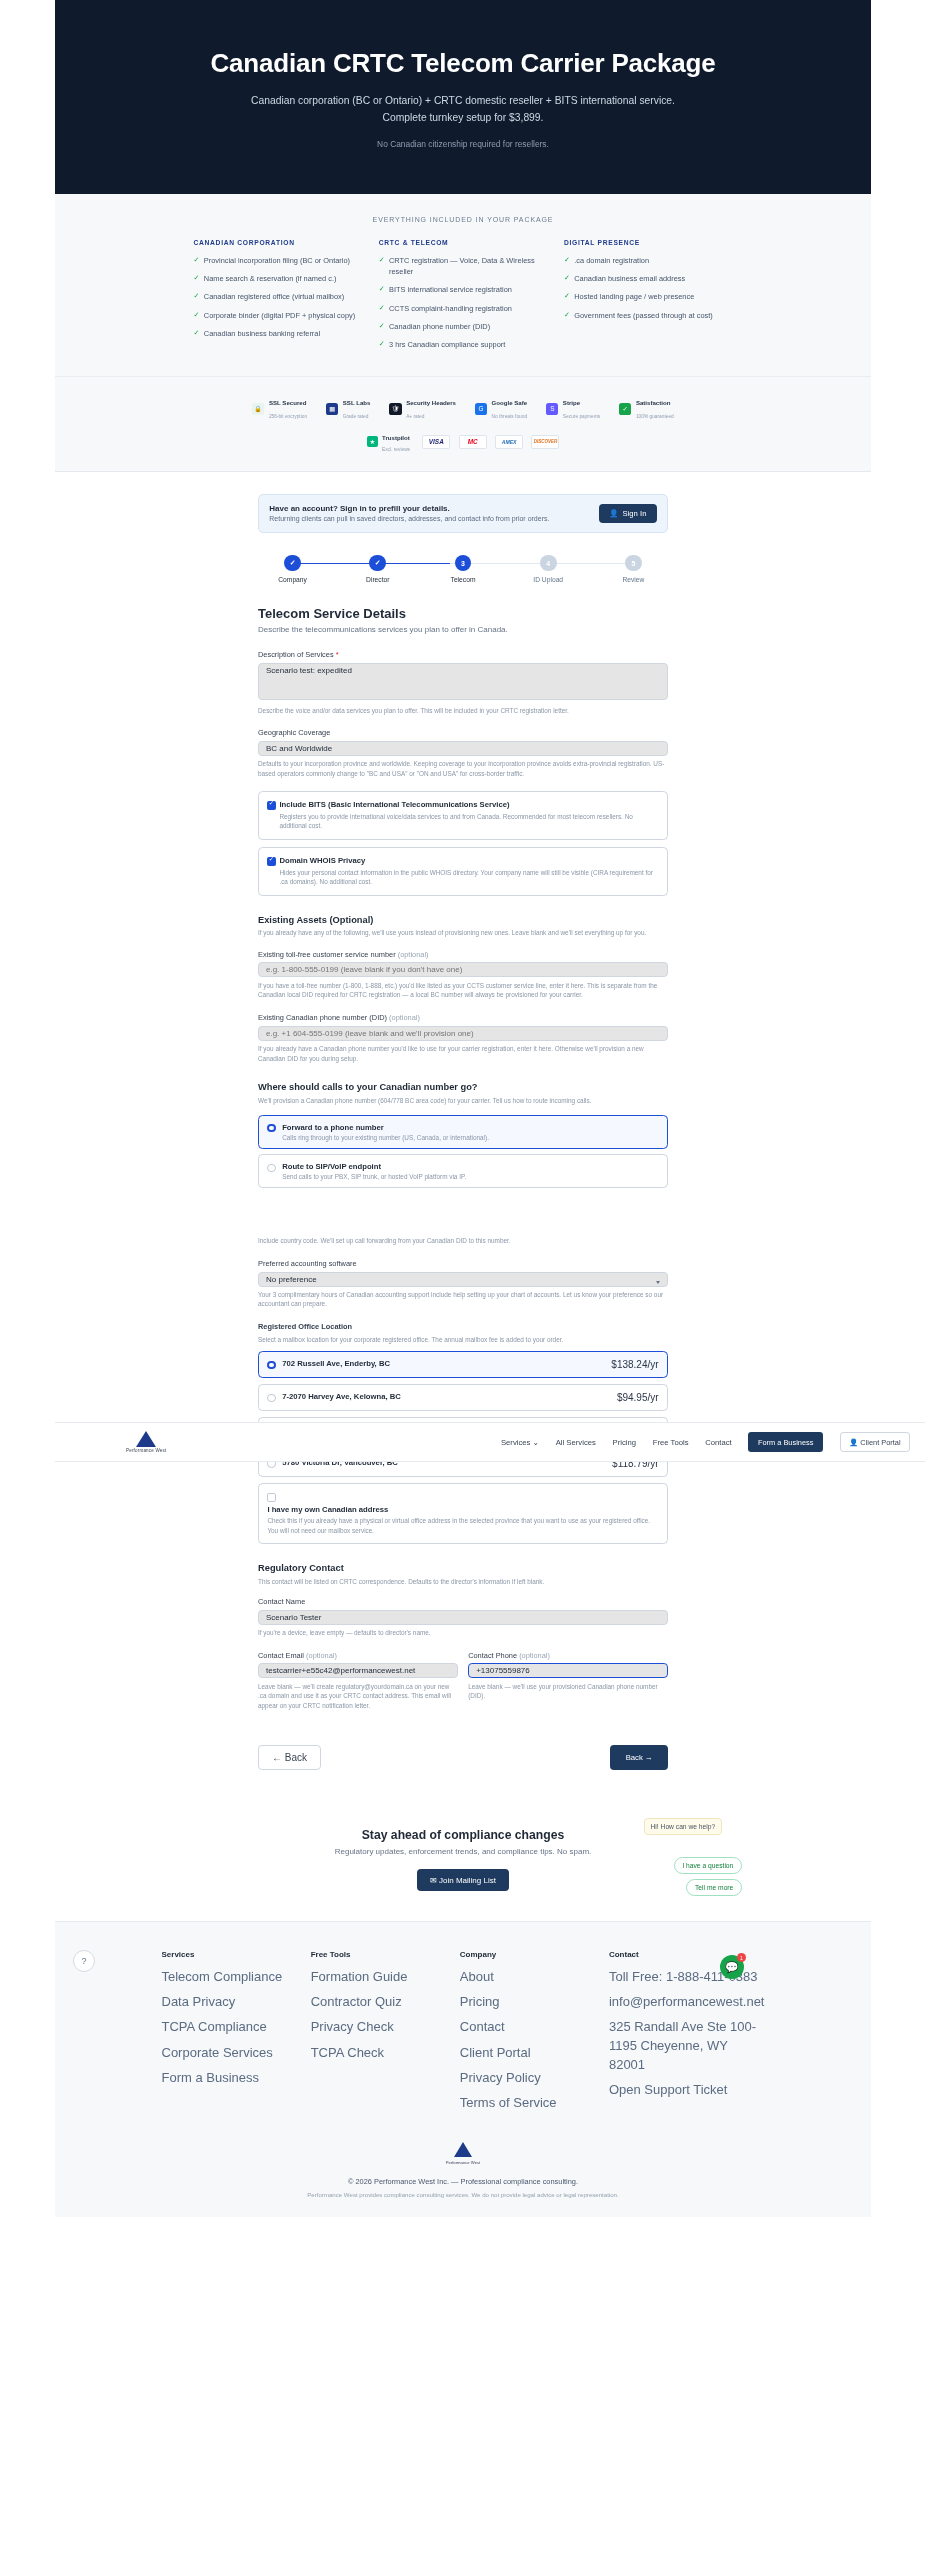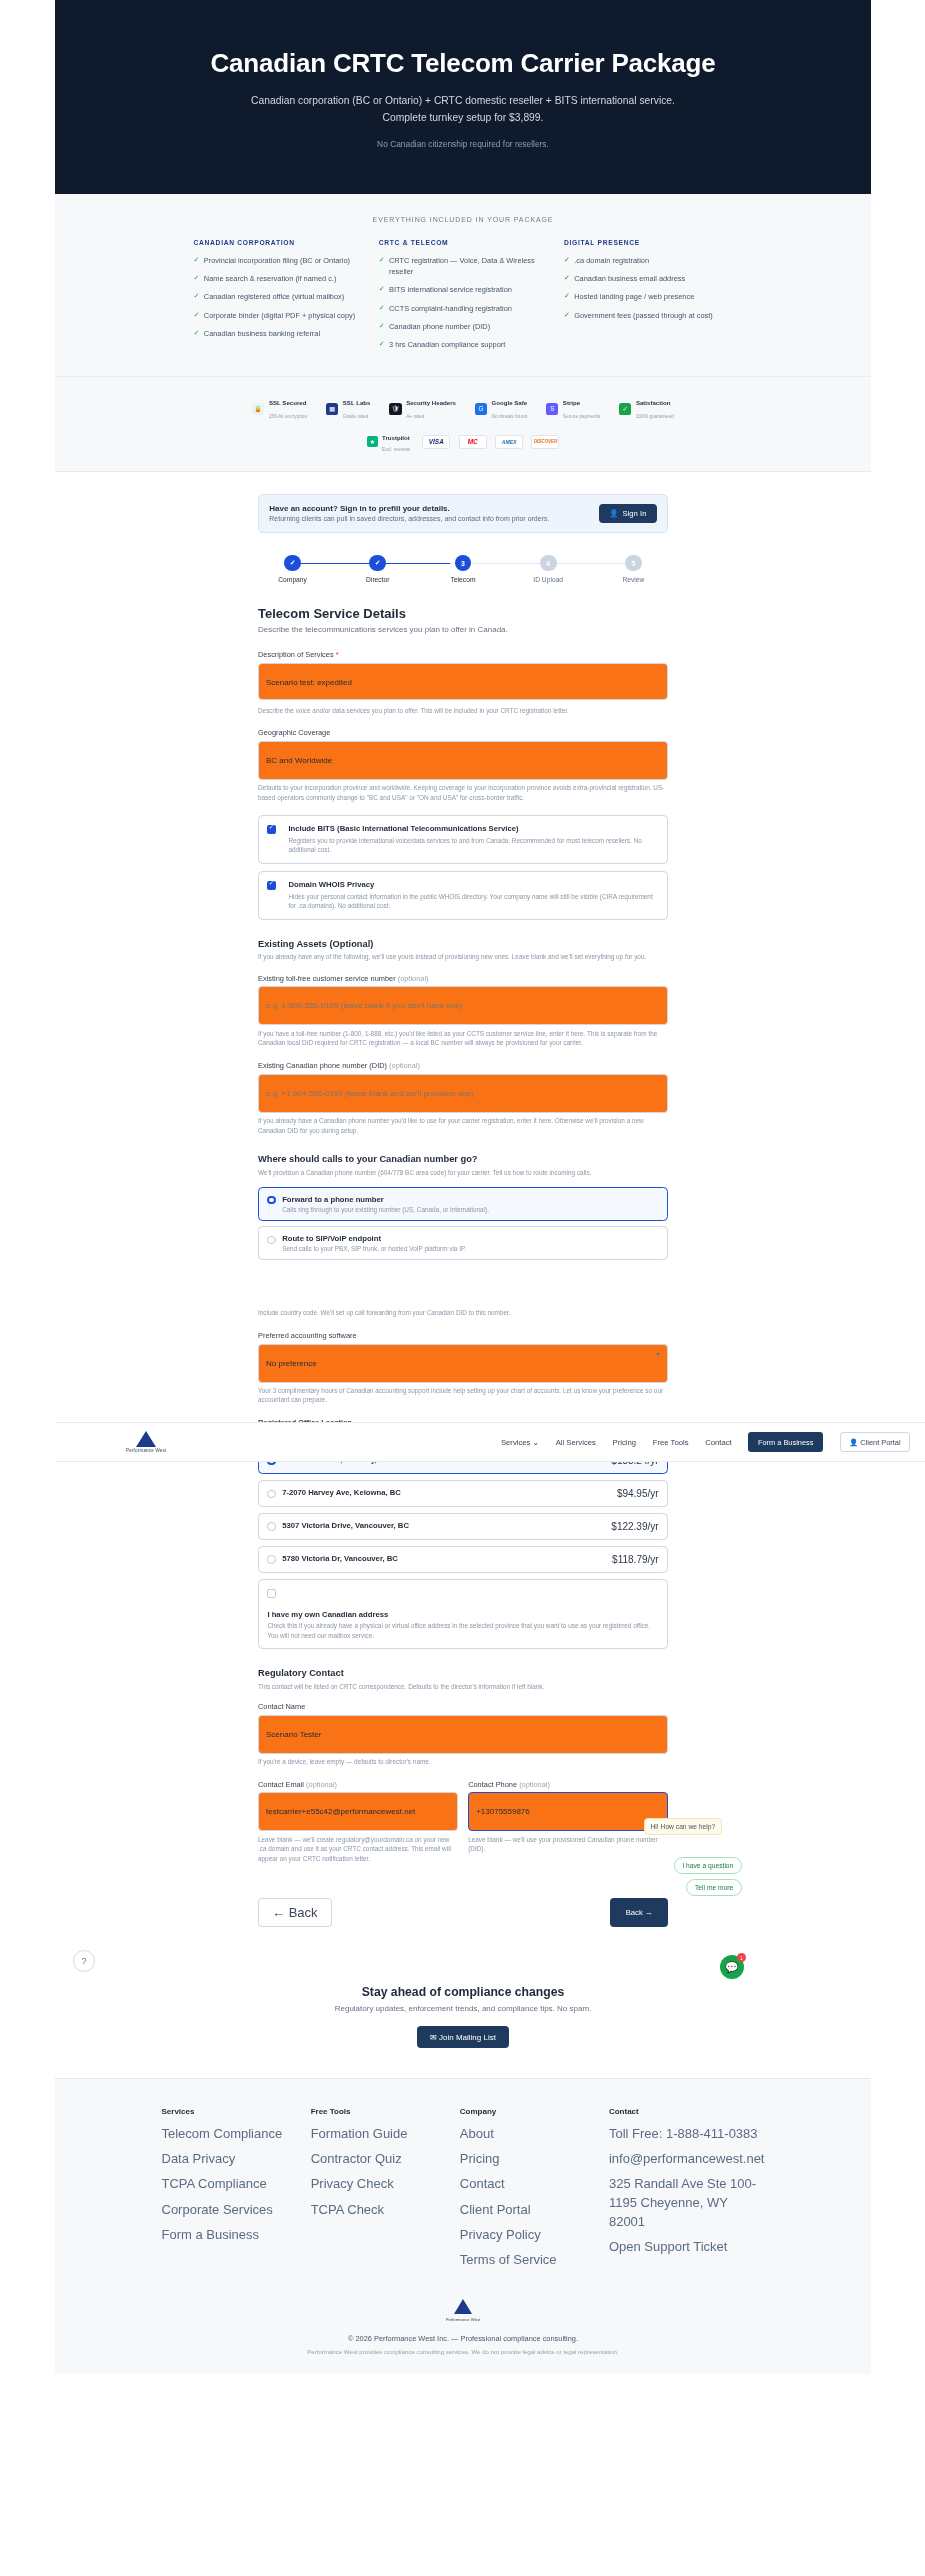--- a/index.html
+++ b/index.html
@@ -112,36 +112,36 @@
 
   h2.sect { font-size:13px; margin:3.9px 0 3.9px; font-weight:bold; }
   p.sectsub { font-size:8px; color:#667386; margin:0 0 16.7px; }
 
   .field { margin-bottom:13px; }
   .label { font-size:7.4px; color:#374151; margin-bottom:3.9px; display:block; }
   .label .req { color:#dc2626; }
   .label .opt { color:#9aa5b4; font-weight:normal; }
   .input, .textarea, .select {
     width:100%; border:0.6px solid #cfd6e0; border-radius:3.9px;
-    padding:14px 7px; font-size:8px; color:#1f2937;
-    font-family:"Liberation Sans", sans-serif; background:#f97316;
+    padding:2px 7px; font-size:8px; color:#1f2937;
+    font-family:"Liberation Sans", sans-serif; background:#e5e5e5;
   }
   .textarea { height:37px; resize:none; }
   .select { appearance:none; background-image:none; }
   .selwrap { position:relative; }
   .selwrap:after {
     content:""; position:absolute; right:7.7px; top:9px;
     border-left:2.6px solid transparent; border-right:2.6px solid transparent;
     border-top:3.2px solid #64748b; pointer-events:none;
   }
   .help { font-size:6.4px; color:#8b97a8; line-height:1.5; margin-top:3.2px; }
 
   .checkbox-card {
     border:0.6px solid #cfd6e0; border-radius:4.5px; padding:7.7px 8.4px;
-    display:flex; gap:12px; margin-bottom:7.7px;
+    display:flex; gap:3px; margin-bottom:7.7px;
   }
   .cb {
     width:9px; height:9px; border-radius:1.9px; background:#1d4ed8;
     flex-shrink:0; margin-top:0.6px; position:relative;
   }
   .cb:after { content:"✓"; color:#fff; font-size:6.4px; position:absolute; left:1.3px; top:-1.3px; }
   .cb.empty { background:#fff; border:0.6px solid #c2cad6; }
   .cb.empty:after { content:""; }
   .cc-title { font-size:7.7px; font-weight:bold; color:#1f2937; }
   .cc-desc { font-size:6.4px; color:#8b97a8; line-height:1.5; margin-top:2.6px; }
@@ -162,21 +162,21 @@
   .rc-desc { font-size:6.4px; color:#8b97a8; margin-top:1.9px; }
   .rc-price { margin-left:auto; font-size:10px; color:#2b3648; font-weight:normal; }
 
   .two { display:flex; gap:10.3px; }
   .two .field { flex:1; }
   .input.focus { border:1px solid #1d4ed8; }
 
   .navrow { display:flex; justify-content:space-between; margin-top:22px; }
   .btn-back {
     background:#fff; border:0.6px solid #cfd6e0; border-radius:3.9px;
-    padding:5.8px 13px; font-size:13px; color:#3b4656; cursor:pointer;
+    padding:5.8px 13px; font-size:10px; color:#3b4656; cursor:pointer;
   }
   .btn-next {
     background:#1e3a5f; border:none; border-radius:3.9px; color:#fff;
     padding:5.8px 15.4px; font-size:7.7px; cursor:pointer;
   }
 
   
   .navbar {
     position:absolute; top:1422px; left:0; width:926px; height:40px;
     background:#ffffff; border-top:0.6px solid #e6eaef; border-bottom:0.6px solid #e6eaef;

